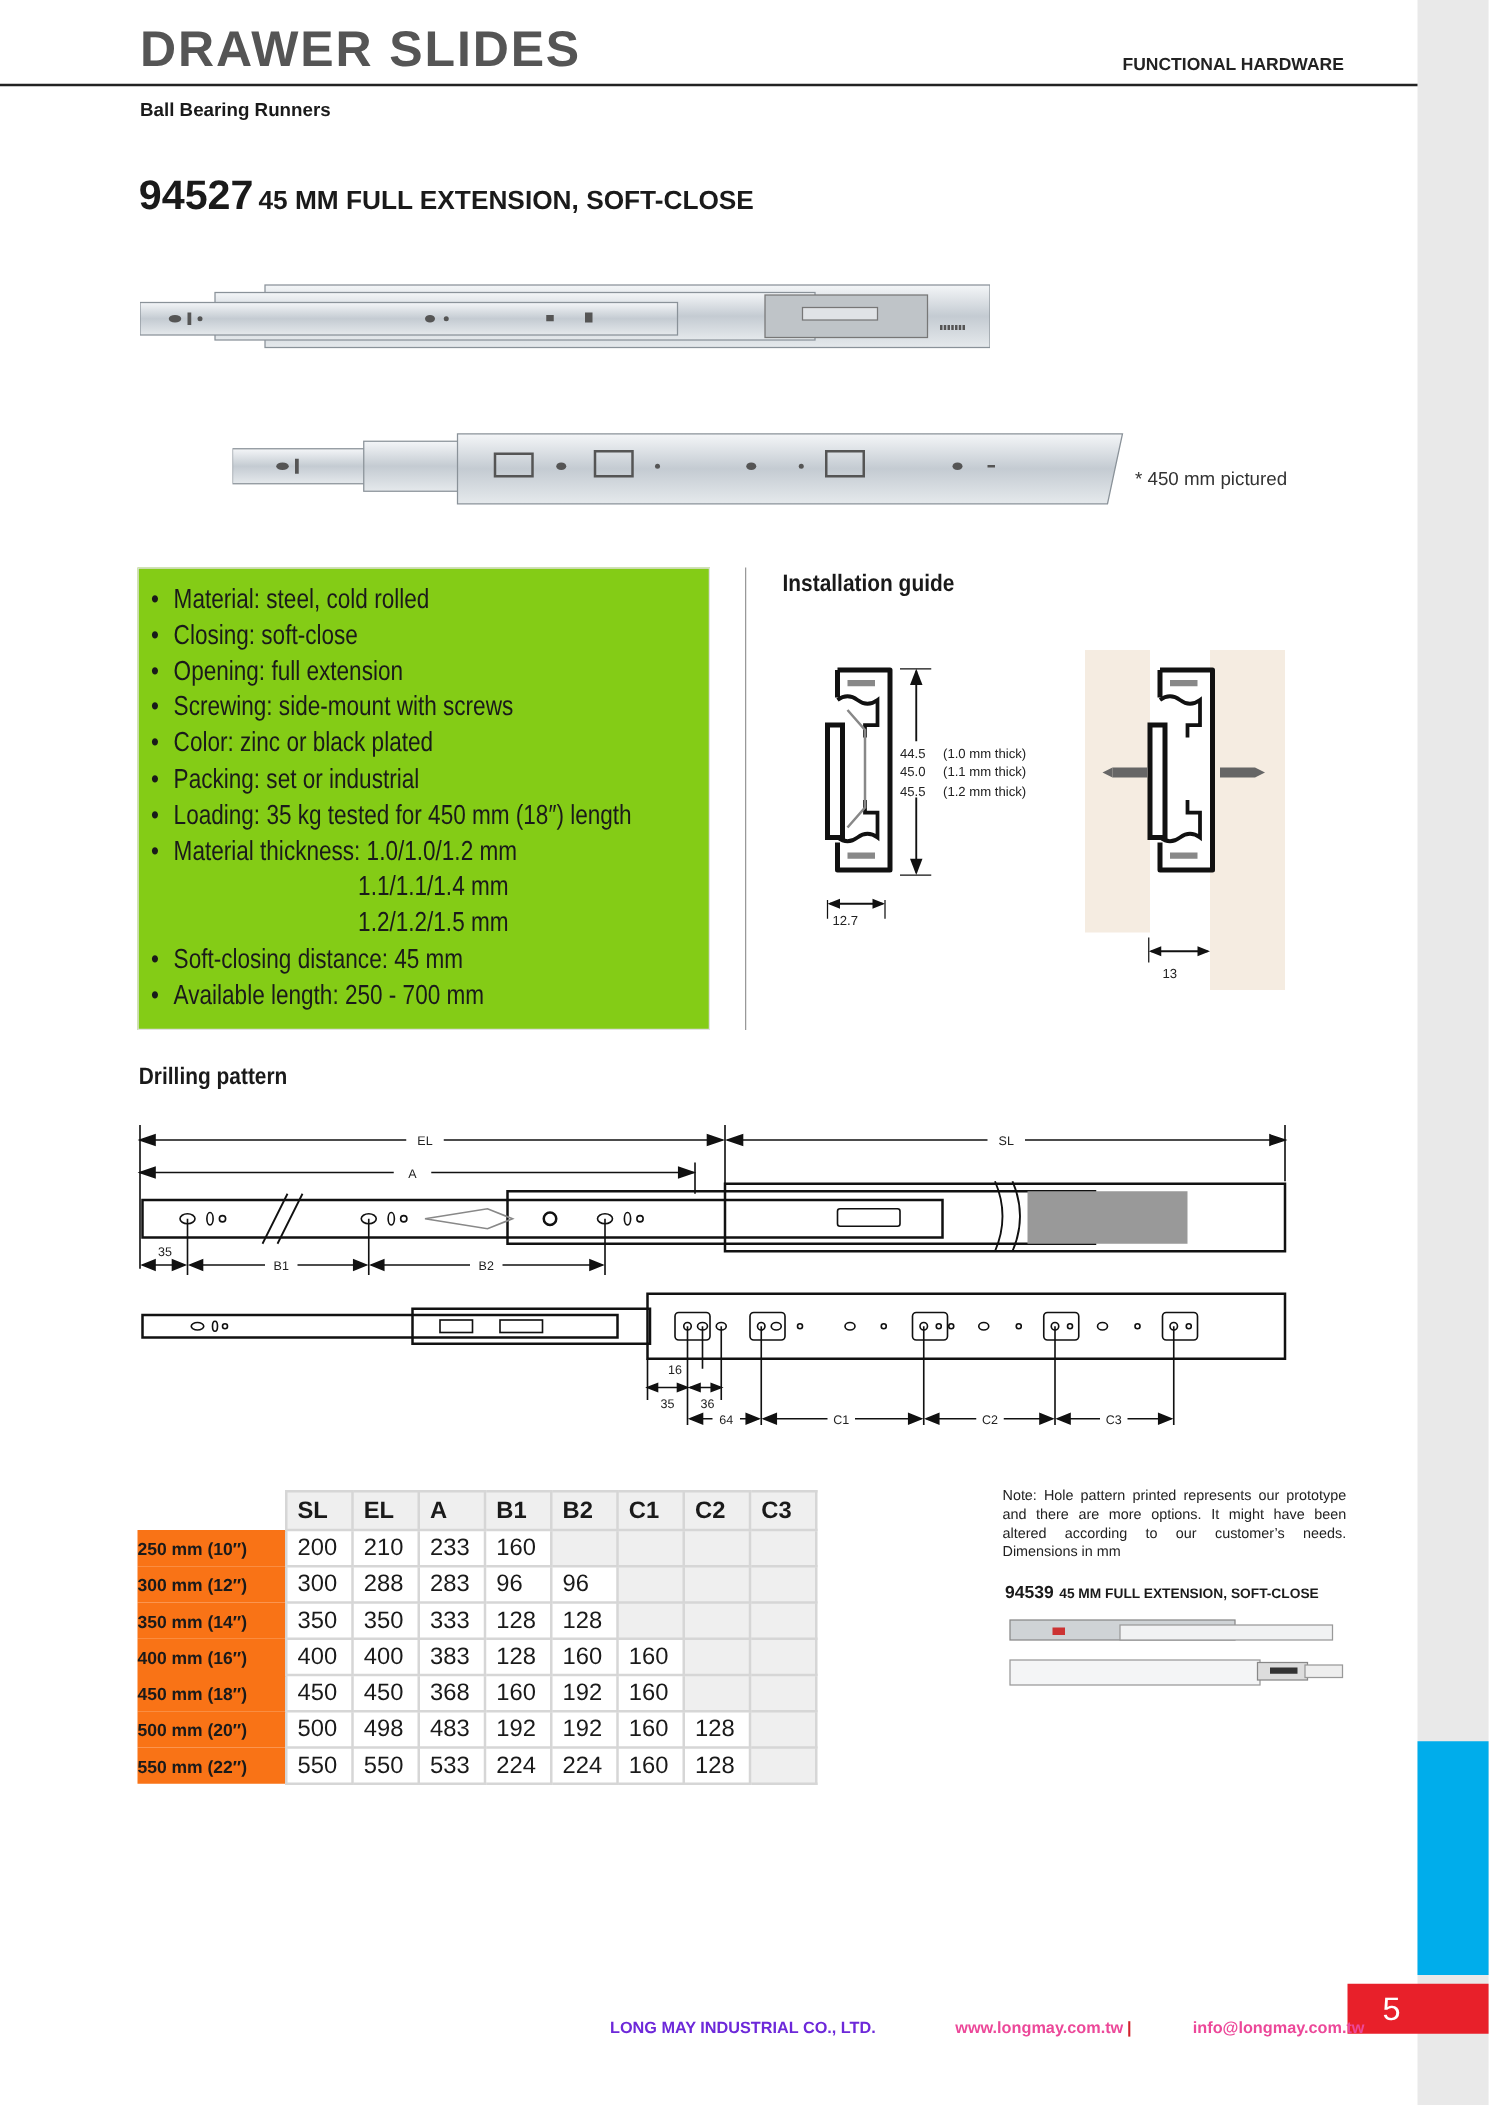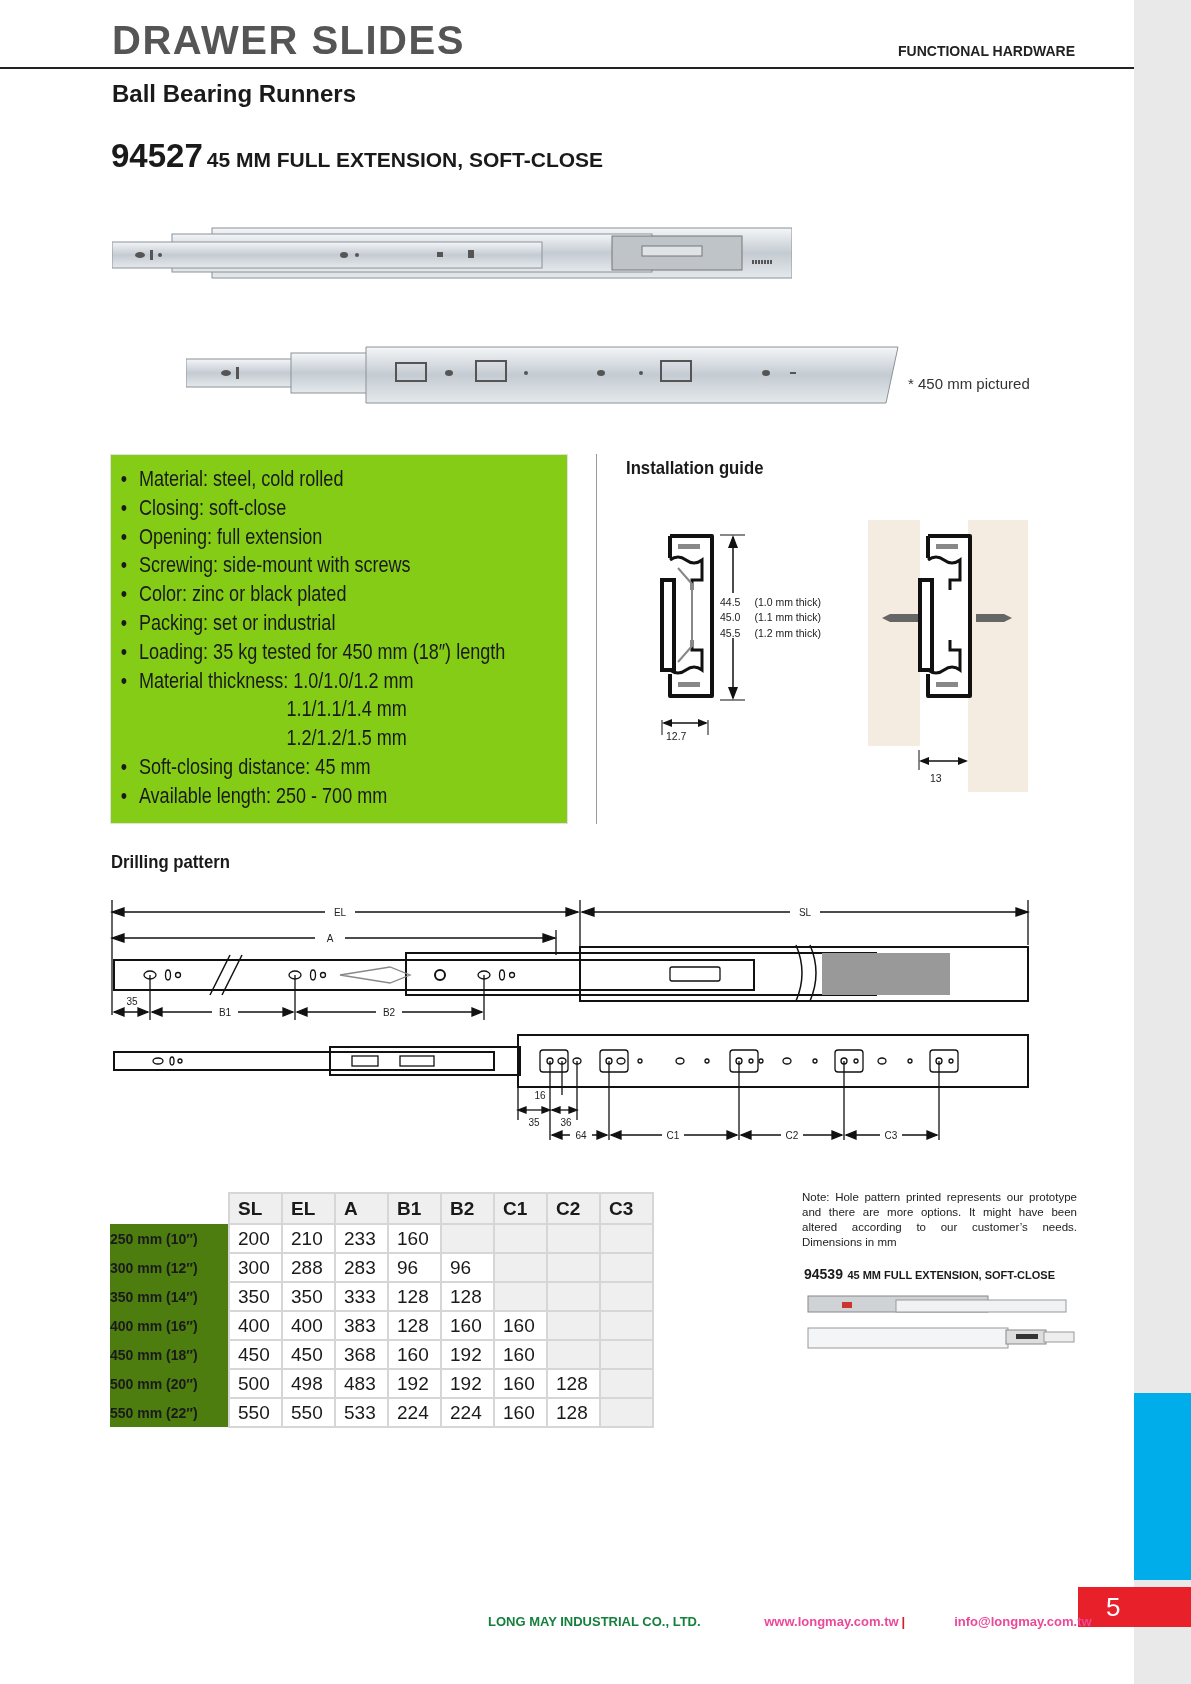--- a/index.html
+++ b/index.html
@@ -4,46 +4,46 @@
 <style>
   html, body { margin:0; padding:0; }
   body { width:1191px; height:1684px; position:relative; background:#ffffff; font-family:"Liberation Sans", sans-serif; color:#1a1a1a; overflow:hidden; }
   .abs { position:absolute; }
   .sidebar { left:1134px; top:0; width:57px; height:1684px; background:#e9e9e9; }
   .blue-tab { left:1134px; top:1393px; width:57px; height:187px; background:#00adeb; }
   .page-num { left:1078px; top:1587px; width:113px; height:40px; background:#e8202a; color:#fff; font-size:26px; line-height:40px; text-indent:28px; }
   .title { left:112px; top:18px; font-size:40px; font-weight:bold; color:#555; letter-spacing:1.5px; }
   .section-label { left:898px; top:43px; font-size:14px; font-weight:bold; color:#222; }
   .rule { left:0; top:67px; width:1134px; height:2px; background:#222; }
-  .subtitle { left:112px; top:80px; font-size:24px; font-weight:bold; }
+  .subtitle { left:112px; top:80px; font-size:15px; font-weight:bold; }
   .product-head { left:111px; top:137px; }
   .product-code { font-size:33px; font-weight:bold; }
   .product-name { font-size:21px; font-weight:bold; margin-left:4px; }
   .photo { position:absolute; }
   .pictured-note { left:908px; top:375px; font-size:15px; color:#333; }
   .spec-box { left:110px; top:454px; width:456px; height:368px; background:#84cc16; border:1px solid #e0e0e0; }
   .spec-list { margin:0; padding:10px 0 0 12px; list-style:none; font-family:"Liberation Sans Narrow","Liberation Sans",sans-serif; font-size:22px; line-height:28.8px; transform:scaleX(0.82); transform-origin:left top; width:540px; }
   .spec-list li { white-space:nowrap; }
   .spec-list .bullet { display:inline-block; width:22px; }
   .spec-list .cont { padding-left:180px; }
   .vdivider { left:596px; top:454px; width:1px; height:370px; background:#999; }
   .install-title { left:626px; top:457px; font-size:19px; font-weight:bold; transform:scaleX(0.88); transform-origin:left top; }
   .drill-title { left:111px; top:851px; font-size:19px; font-weight:bold; transform:scaleX(0.88); transform-origin:left top; }
   table.dims { position:absolute; left:110px; top:1192px; border-collapse:collapse; font-size:19px; }
-  table.dims th.rowlabel { font-size:14px; font-weight:bold; text-align:left; width:118px; padding:0; background:#4d7c0f; border:none; }
+  table.dims th.rowlabel { font-size:14px; font-weight:bold; text-align:left; width:118px; padding:0; background:#f97316; border:none; }
   table.dims td, table.dims th.col { border:2px solid #d6d6d6; width:53px; height:29px; padding:0 0 0 8px; text-align:left; box-sizing:border-box; }
   table.dims th.col { background:#efefef; font-weight:bold; font-size:19px; height:31px; }
   table.dims td.empty { background:#efefef; }
   table.dims th.corner { border:none; background:#fff; }
   .note { left:802px; top:1190px; width:275px; font-size:11.5px; line-height:15px; text-align:justify; color:#222; }
   .alt-head { left:804px; top:1265px; }
   .alt-code { font-size:14px; font-weight:bold; }
   .alt-name { font-size:11px; font-weight:bold; }
   .footer { left:488px; top:1614px; font-size:13px; font-weight:bold; white-space:nowrap; }
-  .footer .company { color:#15803d; margin-right:14px;margin-top:12px; }
+  .footer .company { color:#6d28d9; margin-right:14px;margin-top:12px; }
   .footer .web { color:#ec4899;margin-left:46px; }
   .footer .sep { color:#d0202a; margin:0 3px; }
   svg text { font-family:"Liberation Sans", sans-serif; }
 </style>
 </head>
 <body>
 
 <div class="abs sidebar"></div>
 <div class="abs blue-tab"></div>
 <div class="abs page-num">5</div>

